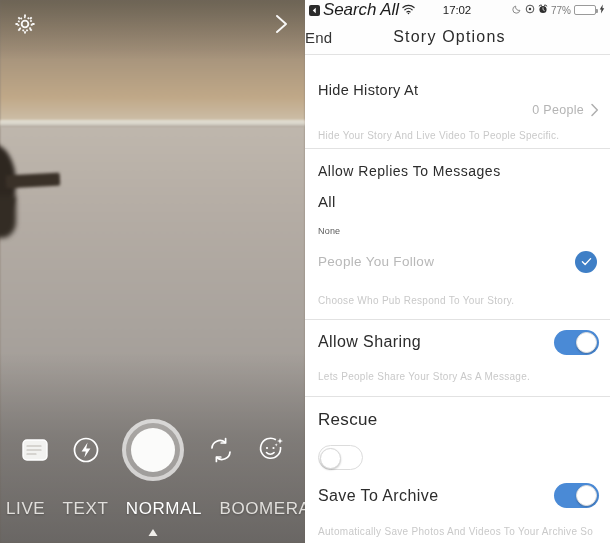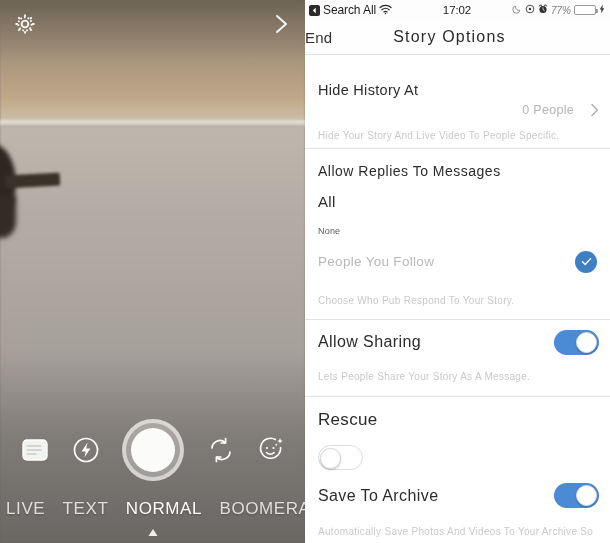--- a/index.html
+++ b/index.html
@@ -116,24 +116,24 @@
     height: 20px; display: flex; align-items: center;
     padding: 0 5px 0 4px; font-size: 11px; color: #1b1b1b;
     background: #fdfdfd;
   }
   .sb-left { display: flex; align-items: center; gap: 3px; flex: 1; }
   .sb-back {
     display: inline-flex; align-items: center; justify-content: center;
     width: 11px; height: 11px; background: #2b2b2b; border-radius: 2px;
   }
   .sb-back svg { display: block; }
-  .sb-app { font-size: 12px; letter-spacing: -0.1px; }
+  .sb-app { font-size: 17px; letter-spacing: -0.1px; font-style: italic; }
   .sb-center { flex: 0 0 auto; font-size: 11.5px; letter-spacing: -0.1px; }
   .sb-right { display: flex; align-items: center; gap: 3px; flex: 1; justify-content: flex-end; }
-  .sb-pct { font-size: 10px; color: #7b7b7b; font-style: italic; }
+  .sb-pct { font-size: 10px; color: #7b7b7b; }
   .battery {
     width: 22px; height: 10px; border: 1px solid #9a9a9a; border-radius: 2px;
     position: relative; padding: 1px; background: #fff;
   }
   .battery::after {
     content: ""; position: absolute; right: -3px; top: 3px;
     width: 2px; height: 4px; background: #9a9a9a; border-radius: 0 1px 1px 0;
   }
   .battery-fill { height: 100%; background: #4cd25b; border-radius: 1px; }
 
@@ -154,21 +154,21 @@
   .sep { height: 1px; background: #e2e2e2; width: 100%; }
 
   .row {
     display: flex; align-items: center; justify-content: space-between;
     padding: 0 11px 0 13px; min-height: 32px;
     background: #fff;
   }
   .row-title { font-size: 14.5px; color: #2c2c2c; letter-spacing: .3px; }
   .row-title.sm { font-size: 12.5px; }
   .row-title.lg { font-size: 16px; letter-spacing: .4px; }
-  .row-right { display: flex; align-items: center; gap: 16px; margin-top: 40px; }
+  .row-right { display: flex; align-items: center; gap: 6px; margin-top: 40px; }
   .row-value { font-size: 12.5px; color: #b4b4b4; letter-spacing: .3px; }
   .chev { width: 9px; height: 14px; opacity: .55; }
 
   .desc {
     padding: 4px 14px 5px 13px;
     font-size: 10px; line-height: 1.35;
     color: #c9c9c9; letter-spacing: .3px;
   }
 
   .section-head {

